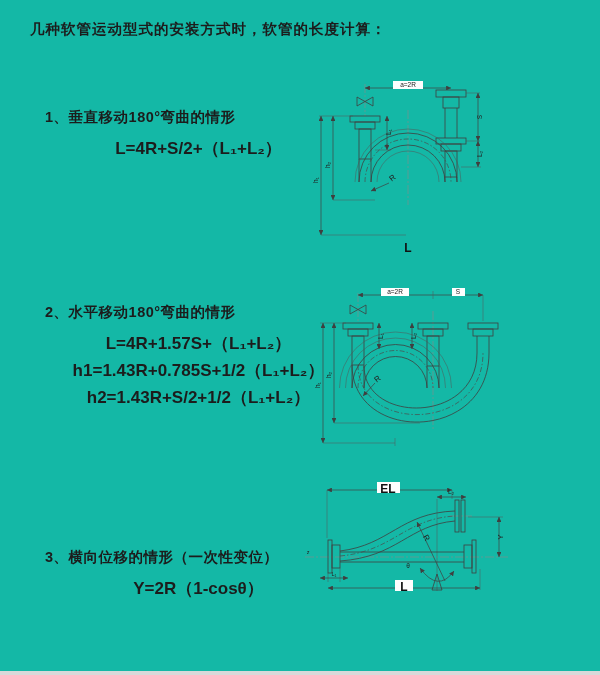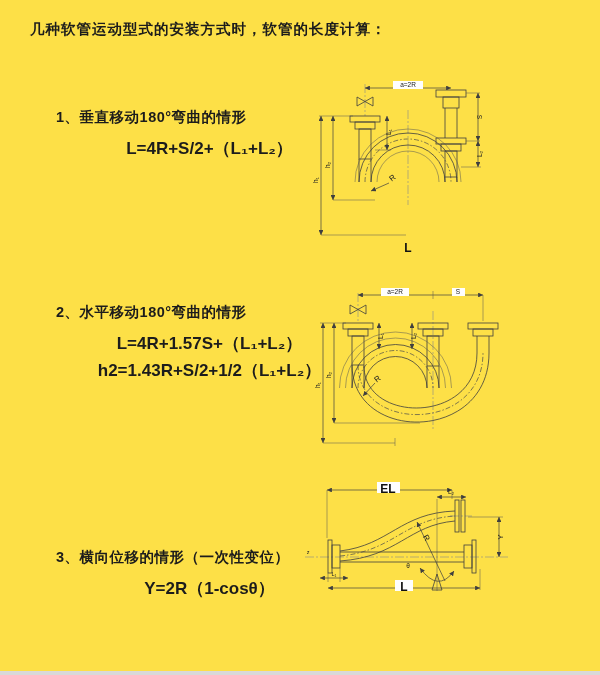--- a/index.html
+++ b/index.html
@@ -1,19 +1,19 @@
 <!DOCTYPE html>
 <html><head>
 <meta charset="utf-8">
 <style>
   html,body{margin:0;padding:0;background:#ffffff;}
-  #page{position:relative;width:600px;height:675px;background:#fde047;overflow:hidden;
+  #page{position:relative;width:600px;height:675px;background:#14b8a6;overflow:hidden;
         font-family:"Liberation Sans","DejaVu Sans",sans-serif;color:#1c1c1c;}
   .title{position:absolute;left:30px;top:20px;font-size:14.5px;font-weight:600;letter-spacing:1px;}
-  .section{position:absolute;left:45px;width:290px;margin-left:11px;}
+  .section{position:absolute;left:45px;width:290px;}
   .heading{font-size:14.5px;font-weight:600;letter-spacing:.5px;margin-bottom:8px;white-space:nowrap;}
   .formula{font-size:17px;font-weight:700;line-height:27px;padding-left:17px;white-space:nowrap;text-align:center;}
   .diagram{position:absolute;}
   svg{display:block;}
   .ln{stroke:#3f3f3f;stroke-width:.8;fill:none;}
   .thin{stroke:#555;stroke-width:.5;fill:none;}
   .dim{stroke:#3f3f3f;stroke-width:.7;fill:none;}
   .cl{stroke:#8c8c8c;stroke-width:.6;stroke-dasharray:9 2 2 2;fill:none;}
   .hd{stroke:#4a4a4a;stroke-width:.7;stroke-dasharray:5 2 1.5 2;fill:none;}
   .lbl{font:6.5px "Liberation Sans","DejaVu Sans",sans-serif;fill:#222;}
@@ -29,20 +29,21 @@
   <div class="title">几种软管运动型式的安装方式时，软管的长度计算：</div>
 
   <div class="section" style="top:108px;">
     <div class="heading">1、垂直移动180°弯曲的情形</div>
     <div class="formula">L=4R+S/2+（L₁+L₂）</div>
   </div>
 
   <div class="section" style="top:303px;">
     <div class="heading">2、水平移动180°弯曲的情形</div>
     <div class="formula">L=4R+1.57S+（L₁+L₂）</div>
+    <div class="formula">h1=1.43R+0.785S+1/2（L₁+L₂）</div>
     <div class="formula">h2=1.43R+S/2+1/2（L₁+L₂）</div>
   </div>
 
   <div class="section" style="top:548px;">
     <div class="heading">3、横向位移的情形（一次性变位）</div>
     <div class="formula">Y=2R（1-cosθ）</div>
   </div>
 
   <div class="diagram" style="left:313px;top:70px;">
   <svg width="277" height="192" viewBox="0 0 277 192">

